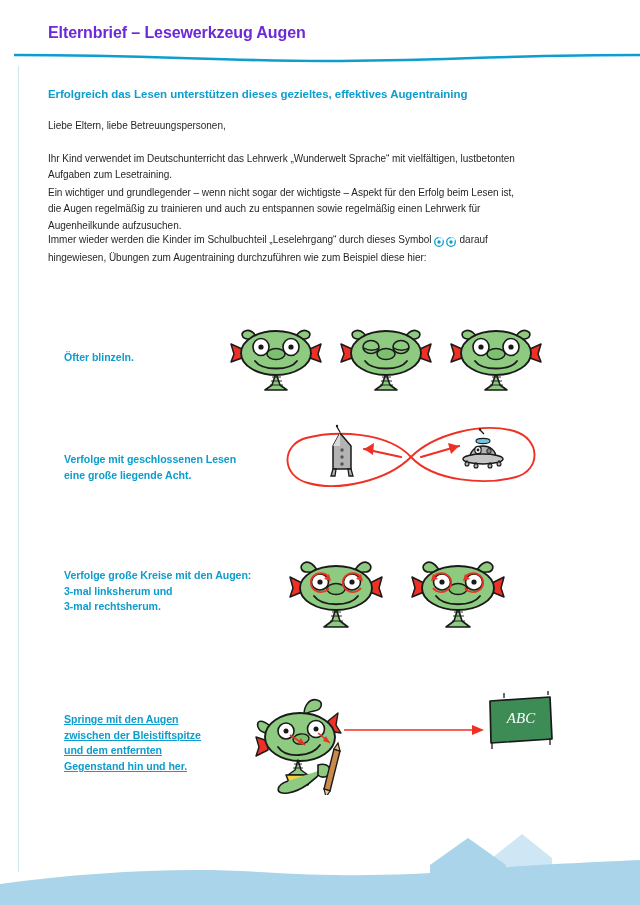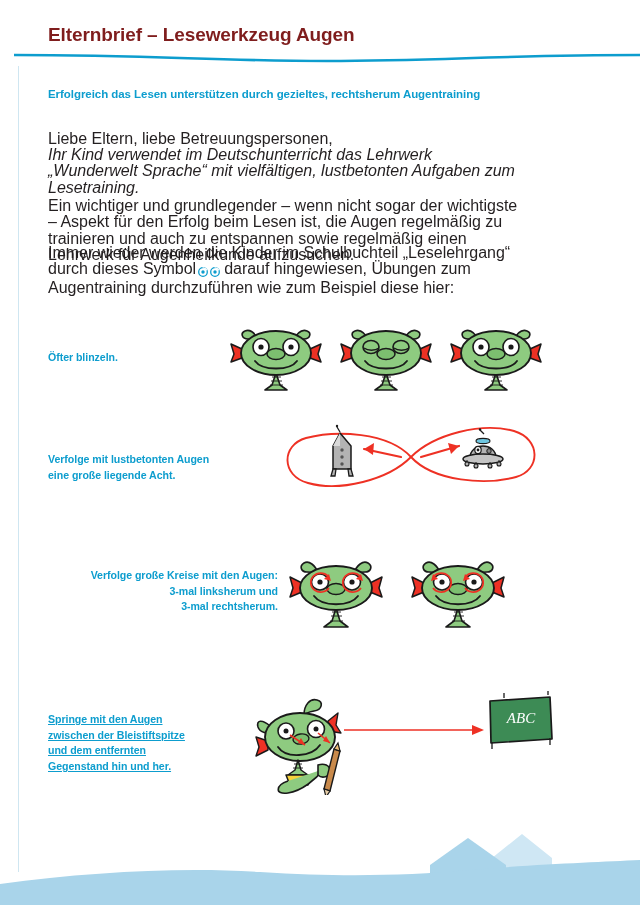--- a/index.html
+++ b/index.html
@@ -14,23 +14,23 @@
     overflow: hidden;
     font-family: "Liberation Sans", sans-serif;
     -webkit-font-smoothing: antialiased;
   }
 
   
   #page-title {
     position: absolute;
     left: 48px;
     top: 24px;
-    font-size: 19px;
+    font-size: 16px;
     font-weight: bold;
-    color: #7f1d1d;
+    color: #6d28d9;
     letter-spacing: -0.1px;
     white-space: nowrap;
     text-align: center;
   }
   #header-rule {
     position: absolute;
     left: 14px;
     top: 52px;
     width: 626px;
     height: 14px;
@@ -54,59 +54,58 @@
     width: 520px;
     font-size: 11.5px;
     font-weight: bold;
     color: #0d9dce;
     letter-spacing: -0.05px;
   }
   .para {
     position: absolute;
     left: 48px;
     width: 470px;
-    font-size: 16px;
+    font-size: 10px;
     line-height: 16.4px;
     color: #231f20;
     letter-spacing: -0.02px;
-    margin-top: 13px;
   }
   #para-greeting { top: 118px; }
-  #para-book     { top: 134px; font-style: italic; }
+  #para-book     { top: 151px; }
   #para-aspect   { top: 185px; }
   #para-symbol   { top: 232px; }
 
   .eye-pair {
     display: inline-block;
     vertical-align: -2px;
     margin: 0 2px;
     white-space: nowrap;
   }
   .eye-glyph {
     display: inline-block;
     width: 10px;
     height: 10px;
     margin-right: 2px;
     vertical-align: middle;
   }
 
   
   .ex-label {
     position: absolute;
-    left: 48px;
+    left: 64px;
     font-size: 10.6px;
     line-height: 15.6px;
     font-weight: bold;
     color: #0d9dce;
     letter-spacing: -0.05px;
     width: 230px;
   }
   #ex1-label { top: 350px; }
   #ex2-label { top: 452px; }
-  #ex3-label { top: 568px; text-align: right; }
+  #ex3-label { top: 568px; }
   #ex4-label { top: 712px; }
 
   .ex-art { position: absolute; }
   #ex1-art { left: 228px; top: 305px; }
   #ex2-art { left: 276px; top: 410px; }
   #ex3-art { left: 288px; top: 538px; }
   #ex4-art { left: 250px; top: 685px; }
 
   
   #bottom-deco {
@@ -121,21 +120,21 @@
 <body>
 
 <div id="page-title">Elternbrief – Lesewerkzeug Augen</div>
 
 <svg id="header-rule" viewBox="0 0 626 14" preserveAspectRatio="none" xmlns="http://www.w3.org/2000/svg">
   <path d="M0 3 C 140 3, 200 9, 313 9 C 426 9, 486 3, 626 3" fill="none" stroke="#0d9dce" stroke-width="2.6"></path>
 </svg>
 
 <div id="left-rule"></div>
 
-<div id="subtitle">Erfolgreich das Lesen unterstützen durch gezieltes, rechtsherum Augentraining</div>
+<div id="subtitle">Erfolgreich das Lesen unterstützen dieses gezieltes, effektives Augentraining</div>
 
 <div class="para" id="para-greeting">Liebe Eltern, liebe Betreuungspersonen,</div>
 
 <div class="para" id="para-book">Ihr Kind verwendet im Deutschunterricht das Lehrwerk „Wunderwelt Sprache“ mit vielfältigen, lustbetonten Aufgaben zum Lesetraining.</div>
 
 <div class="para" id="para-aspect">Ein wichtiger und grundlegender – wenn nicht sogar der wichtigste – Aspekt für den Erfolg beim Lesen ist, die Augen regelmäßig zu trainieren und auch zu entspannen sowie regelmäßig einen Lehrwerk für Augenheilkunde aufzusuchen.</div>
 
 <div class="para" id="para-symbol">
   <span>Immer wieder werden die Kinder im Schulbuchteil „Leselehrgang“ durch dieses Symbol</span><span class="eye-pair">
     <svg class="eye-glyph" viewBox="0 0 20 20" xmlns="http://www.w3.org/2000/svg">
@@ -190,21 +189,21 @@
 
   <g transform="translate(220,6)">
     <use href="#alienHeadBase"></use>
     <ellipse cx="33" cy="36" rx="8" ry="8.5" fill="#ffffff" stroke="#1a1a1a" stroke-width="1.6"></ellipse>
     <ellipse cx="63" cy="36" rx="8" ry="8.5" fill="#ffffff" stroke="#1a1a1a" stroke-width="1.6"></ellipse>
     <circle cx="33" cy="36" r="2.6" fill="#1a1a1a"></circle>
     <circle cx="63" cy="36" r="2.6" fill="#1a1a1a"></circle>
   </g>
 </svg>
 
-<div class="ex-label" id="ex2-label" style="white-space: pre-line;">Verfolge mit lustbetonten Augen
+<div class="ex-label" id="ex2-label" style="white-space: pre-line;">Verfolge mit geschlossenen Lesen
 eine große liegende Acht.</div>
 
 <svg class="ex-art" id="ex2-art" width="270" height="95" viewBox="0 0 270 95" xmlns="http://www.w3.org/2000/svg">
 
   <path d="M135 47
            C 112 22, 60 20, 30 28
            C 5 35, 5 66, 32 73
            C 64 82, 112 70, 135 47
            C 158 24, 206 12, 238 21
            C 265 29, 265 60, 240 67

